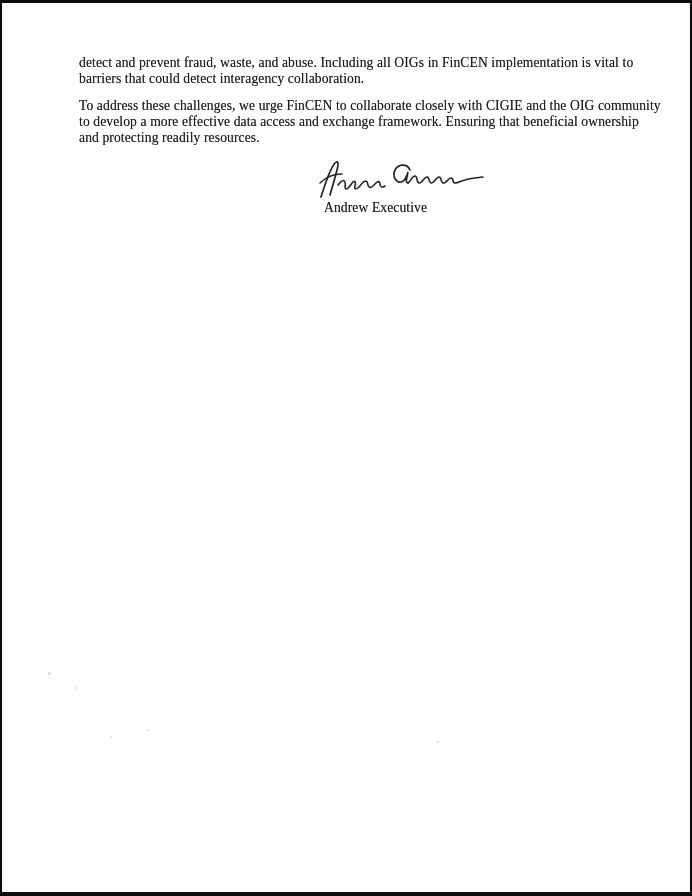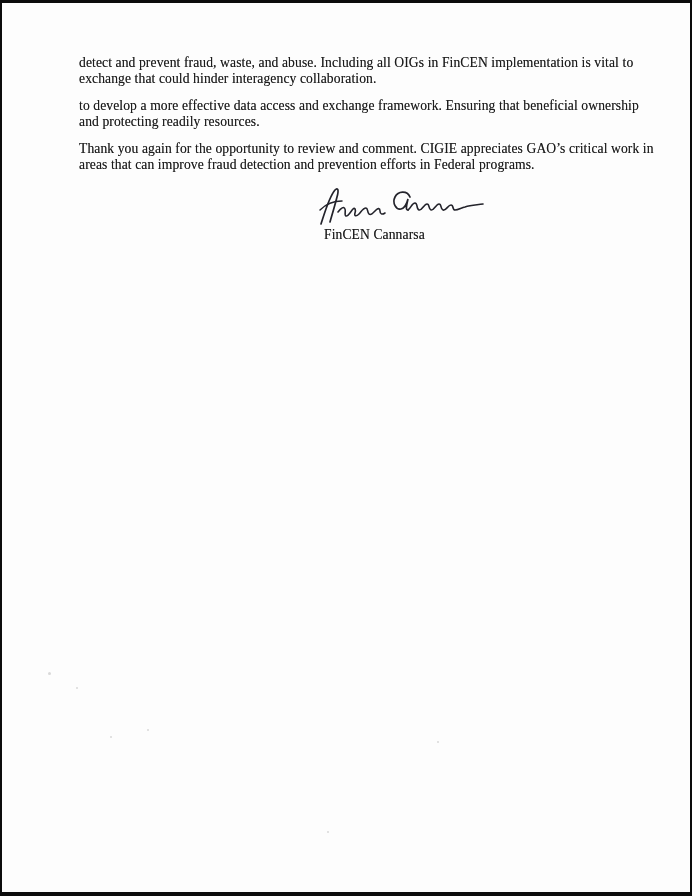--- a/index.html
+++ b/index.html
@@ -62,48 +62,45 @@
 </style>
 </head>
 <body>
 
 <div class="scan-page">
 
   <div class="letter-body">
 
     <div class="para">
       <div class="tline">detect and prevent fraud, waste, and abuse. Including all OIGs in FinCEN implementation is vital to</div>
-      <div class="tline">exchange that could hinder interagency collaboration.</div>
+      <div class="tline">barriers that could detect interagency collaboration.</div>
     </div>
 
     <div class="para">
+      <div class="tline">To address these challenges, we urge FinCEN to collaborate closely with CIGIE and the OIG community</div>
       <div class="tline">to develop a more effective data access and exchange framework. Ensuring that beneficial ownership</div>
       <div class="tline">and protecting readily resources.</div>
     </div>
 
-    <div class="para">
-      <div class="tline">Thank you again for the opportunity to review and comment. CIGIE appreciates GAO’s critical work in</div>
-      <div class="tline">areas that can improve fraud detection and prevention efforts in Federal programs.</div>
-    </div>
 
     <div class="closing-block">
 
       <div class="signature-wrap" aria-label="Andrew Cannarsa">
         <svg width="168" height="42" viewBox="0 0 168 42" fill="none" xmlns="http://www.w3.org/2000/svg">
 
           <path d="M3,39 C6,30 11,12 17,5 C20,2 21,5 19,12 C17,20 14,30 12,37" stroke="#23232b" stroke-width="1.7" stroke-linecap="round" fill="none"></path>
           <path d="M2,25 C8,19 15,16 24,16" stroke="#23232b" stroke-width="1.5" stroke-linecap="round" fill="none"></path>
           <path d="M20,27 C23,23 26,21 27,24 C28,26 26,30 28,31 C30,32 33,26 35,24 C37,22 38,25 37,28 C36,31 38,32 41,29 C43,27 45,23 48,23 C50,23 49,27 51,29 C53,31 56,27 58,25 C60,23 62,23 62,26 C62,29 64,30 67,28" stroke="#23232b" stroke-width="1.6" stroke-linecap="round" fill="none"></path>
 
           <path d="M92,12 C89,5 80,6 77,12 C74,18 78,25 83,24 C87,23 89,18 90,14 C89,19 87,25 90,25" stroke="#23232b" stroke-width="1.7" stroke-linecap="round" fill="none"></path>
           <path d="M90,25 C93,23 94,18 97,18 C100,18 98,24 101,25 C104,26 106,19 109,19 C112,19 110,24 113,25 C116,26 118,19 121,19 C124,19 122,24 125,25 C128,26 130,20 133,20 C136,20 134,25 137,25 C140,25 143,23 147,22 C153,20 159,20 165,19" stroke="#23232b" stroke-width="1.6" stroke-linecap="round" fill="none"></path>
         </svg>
       </div>
 
-      <div class="signer-name">FinCEN Cannarsa</div>
+      <div class="signer-name">Andrew Executive</div>
     </div>
 
   </div>
 
   <div class="speck" style="left:46px; top:669px; width:3px; height:3px;"></div>
   <div class="speck" style="left:74px; top:684px; width:2px; height:2px;"></div>
   <div class="speck" style="left:108px; top:733px; width:2px; height:2px;"></div>
   <div class="speck" style="left:145px; top:726px; width:2px; height:2px;"></div>
   <div class="speck" style="left:435px; top:738px; width:2px; height:2px;"></div>
   <div class="speck" style="left:325px; top:828px; width:2px; height:2px;"></div>

